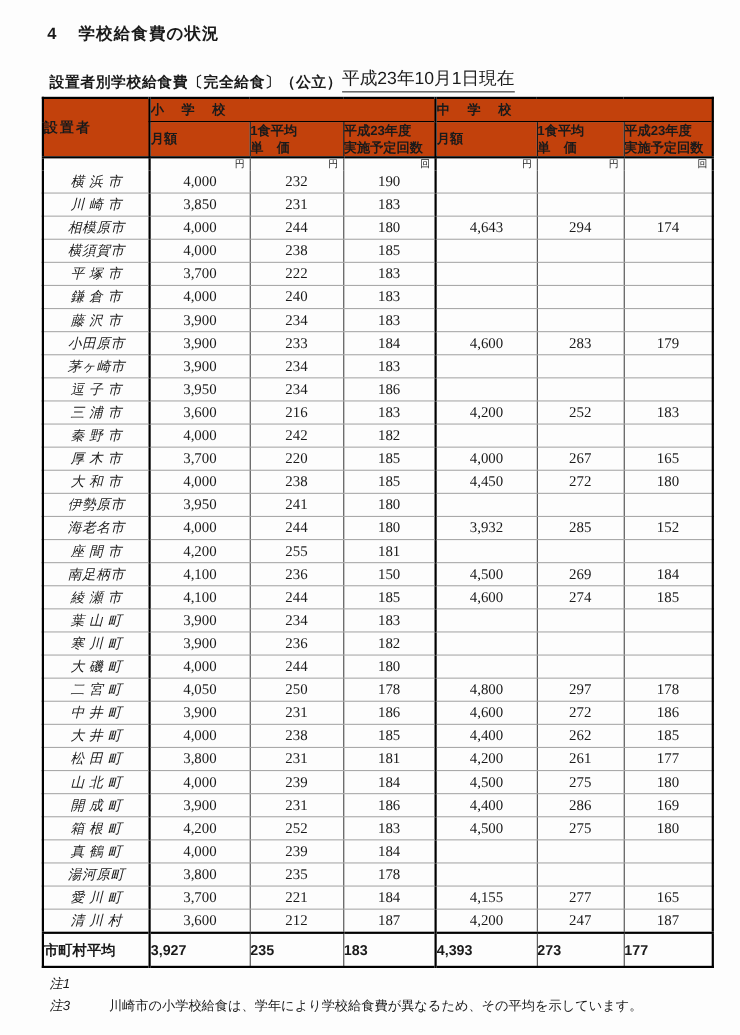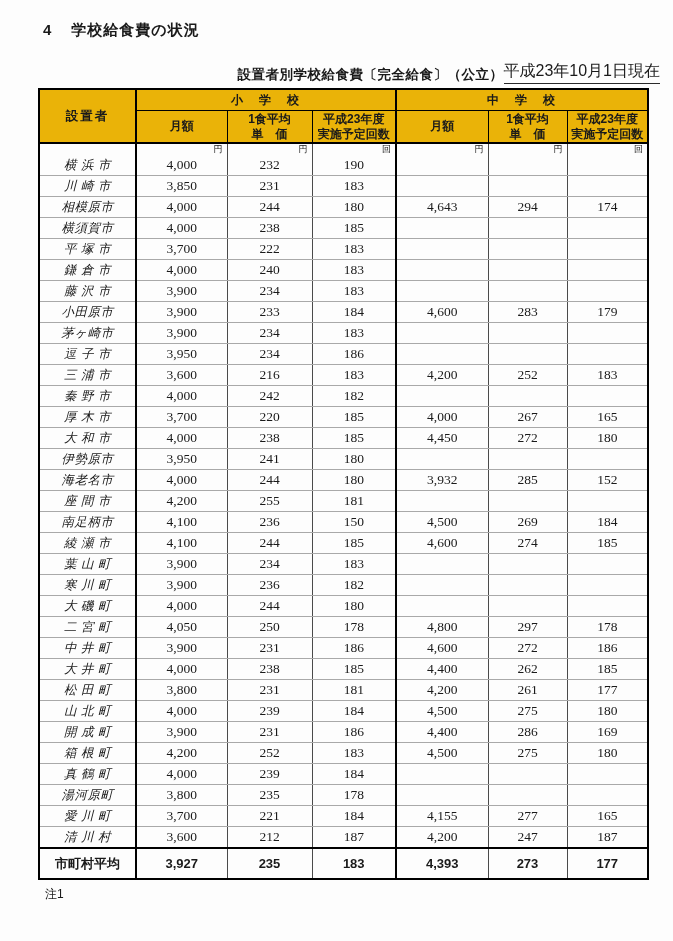--- a/index.html
+++ b/index.html
@@ -15,40 +15,40 @@
   
   .title-row {
     display:flex; align-items:baseline;
     padding:21px 0 0 43px;
     font-size:15px; font-weight:bold; letter-spacing:1px;
   }
   .title-row .no { margin-right:19px; }
 
   
   .subrow {
-    display:flex; justify-content:flex-end; align-items:flex-end;
+    display:flex; justify-content:flex-start; align-items:flex-end;
     margin:21px 13px 4px 45px;
   }
   .subtitle { font-size:13.5px; font-weight:bold; letter-spacing:0.5px; }
   .asof { font-size:16px; border-bottom:1px solid #2a2a2a; padding-bottom:1px; }
 
   
   table.fee {
     border-collapse:collapse;
     table-layout:fixed;
     margin-left:38px;
     width:609px;
     border:2px solid #000;
   }
   table.fee th, table.fee td { padding:0; overflow:hidden; white-space:nowrap; }
 
   thead th {
-    font-size:12px; font-weight:bold; text-align:center;
+    font-size:12px; font-weight:bold; text-align:left;
     border:1px solid #000;
-    background:#eab308;
+    background:#c2410c;
   }
   thead tr.group th { height:20px; letter-spacing:2px; }
   thead tr.subhead th { height:31px; line-height:1.2; border-bottom:2px solid #000; }
   thead th.installer { border-bottom:2px solid #000; font-size:12.5px; }
 
   .thickR { border-right:2px solid #000 !important; }
 
   tbody td {
     height:20px; line-height:20px;
     text-align:center;
@@ -62,28 +62,28 @@
   tbody tr.units td {
     height:11px; line-height:11px;
     font-size:9px; text-align:right; padding-right:4px;
     border-bottom:none; color:#222;
   }
 
   tfoot td {
     border-top:2px solid #000;
     border-right:1px solid #4a4a4a;
     height:29px; line-height:29px;
-    text-align:center; font-weight:bold; font-size:13px;
+    text-align:left; font-weight:bold; font-size:13px;
   }
   tfoot td:last-child { border-right:none; }
 
   
   .notes { margin:7px 0 0 45px; font-size:12px; line-height:1.2; }
   .note-line { display:flex; margin-bottom:6px; }
-  .note-label { flex:none; width:54px; }
+  .note-label { flex:none; width:54px;font-style:italic; }
 </style>
 </head>
 <body>
 
 <div class="page">
 
   <div class="title-row">
     <span class="no">4</span>
     <span>学校給食費の状況</span>
   </div>
@@ -448,16 +448,20 @@
         <td>273</td>
         <td>177</td>
       </tr>
     </tfoot>
   </table>
 
   <div class="notes">
     <div class="note-line">
       <span class="note-label">注1</span>
     </div>
+    <div class="note-line">
+      <span class="note-label">注3</span>
+      <span class="note-text">川崎市の小学校給食は、学年により学校給食費が異なるため、その平均を示しています。</span>
+    </div>
 
   </div>
 
 </div>
 
 </body></html>

